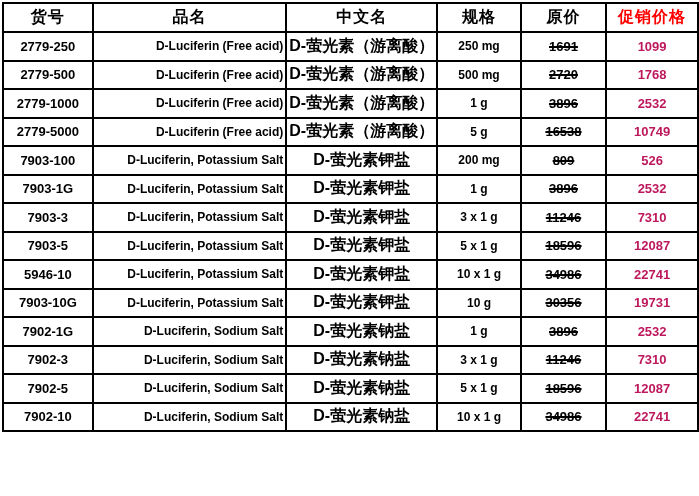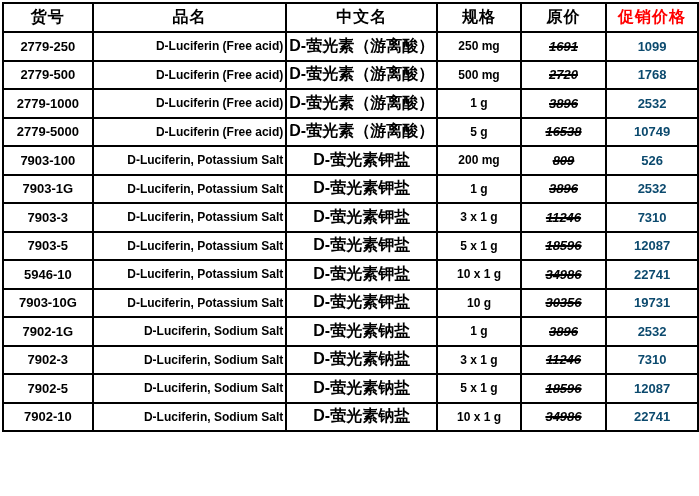--- a/index.html
+++ b/index.html
@@ -33,23 +33,22 @@
     border-radius: 14px;
   }
   th.red { color: #ff0000; margin-left: 15px; }
   td { height: 26.5px; font-size: 13px; }
   td.c-name { font-size: 12px; letter-spacing: 0; text-align: right; }
   td.c-cn   { font-size: 16px; border-radius: 14px; }
   td.c-spec { font-size: 12px; }
   td.c-orig s {
     text-decoration: line-through;
     text-decoration-thickness: 2px;
-    font-style: italic;
   }
-  td.c-promo { color: #0c4a6e; }
+  td.c-promo { color: #be185d; }
 </style>
 </head>
 <body>
 
 <table class="price-table">
   <colgroup>
     <col style="width:90px">
     <col style="width:194px">
     <col style="width:151px">
     <col style="width:84px">

